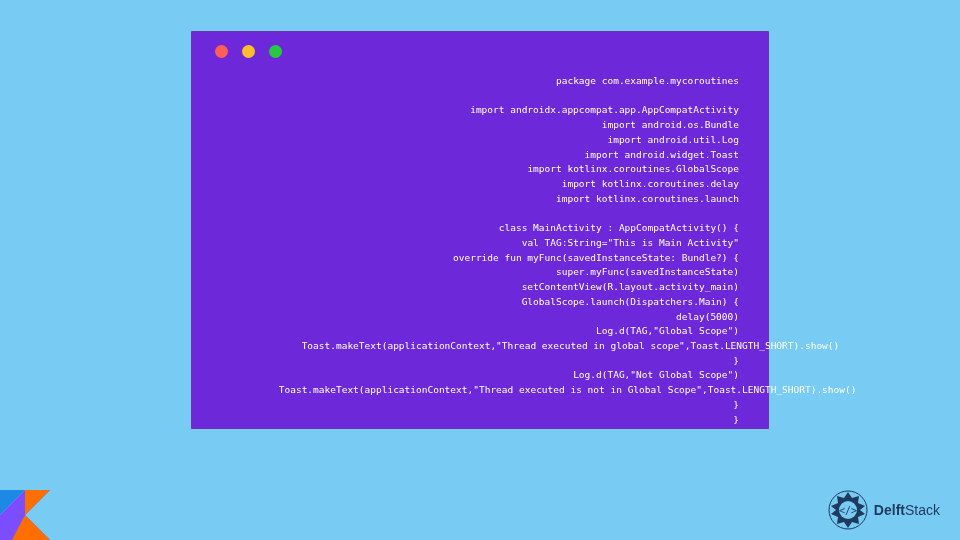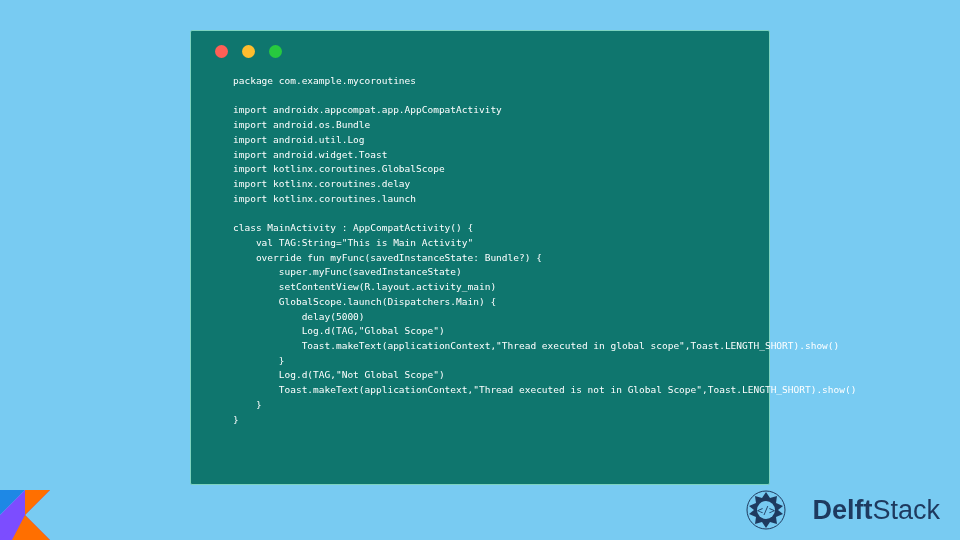--- a/index.html
+++ b/index.html
@@ -9,24 +9,25 @@
       background: #78cbf2;
       position: relative;
       font-family: -apple-system, BlinkMacSystemFont, sans-serif;
       overflow: hidden;
     }
     .code-window {
       position: absolute;
       top: 30px;
       left: 190px;
       width: 580px;
-      height: 455px;
-      background: #0f766e;
+      height: 400px;
+      background: #6d28d9;
       border: 1px solid #7dd3c0;
       border-radius: 2px;
+      text-align: right;
     }
     .traffic-lights {
       display: flex;
       gap: 14px;
       padding: 14px 20px 10px 24px;
     }
     .traffic-lights span {
       width: 13px;
       height: 13px;
       border-radius: 50%;
@@ -58,24 +59,23 @@
       align-items: center;
       gap: 6px;
     }
     .brand-badge {
       width: 40px;
       height: 40px;
       position: relative;
     }
     .brand-text {
       font-family: "Segoe UI", sans-serif;
-      font-size: 27px;
+      font-size: 14px;
       font-weight: 400;
       color: #1e3a5f;
-      margin-left: 20px;
     }
     .brand-text .bold { font-weight: 600; }
   </style>
 </head>
 <body>
 
 <div class="code-window">
   <div class="traffic-lights">
     <span class="dot-red"></span>
     <span class="dot-yellow"></span>

